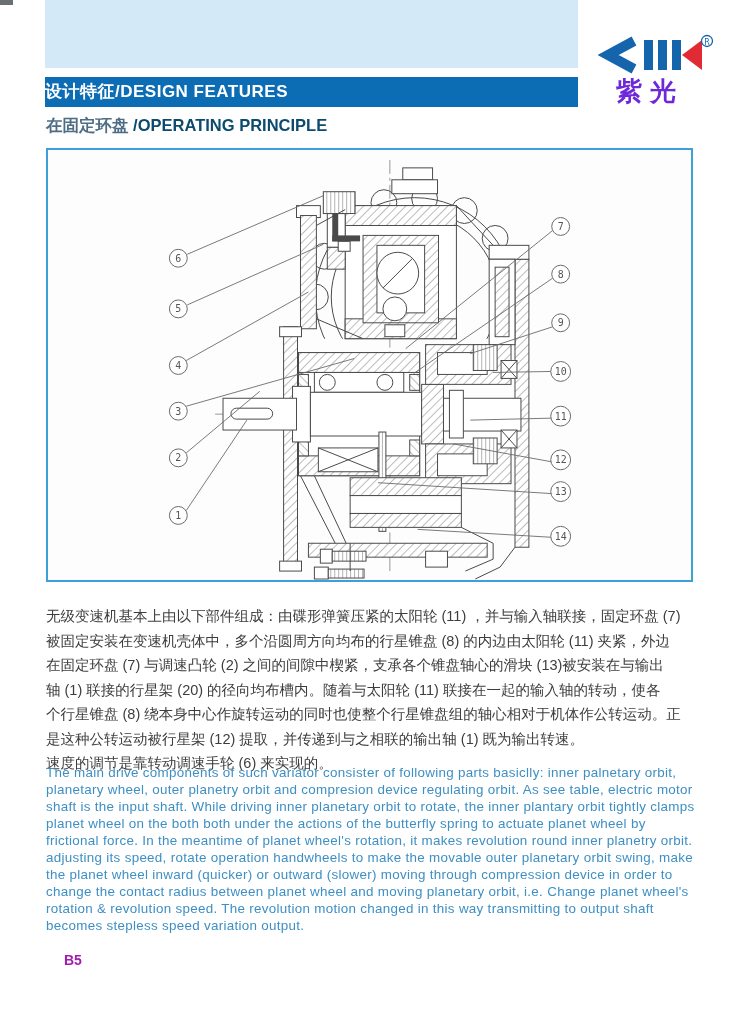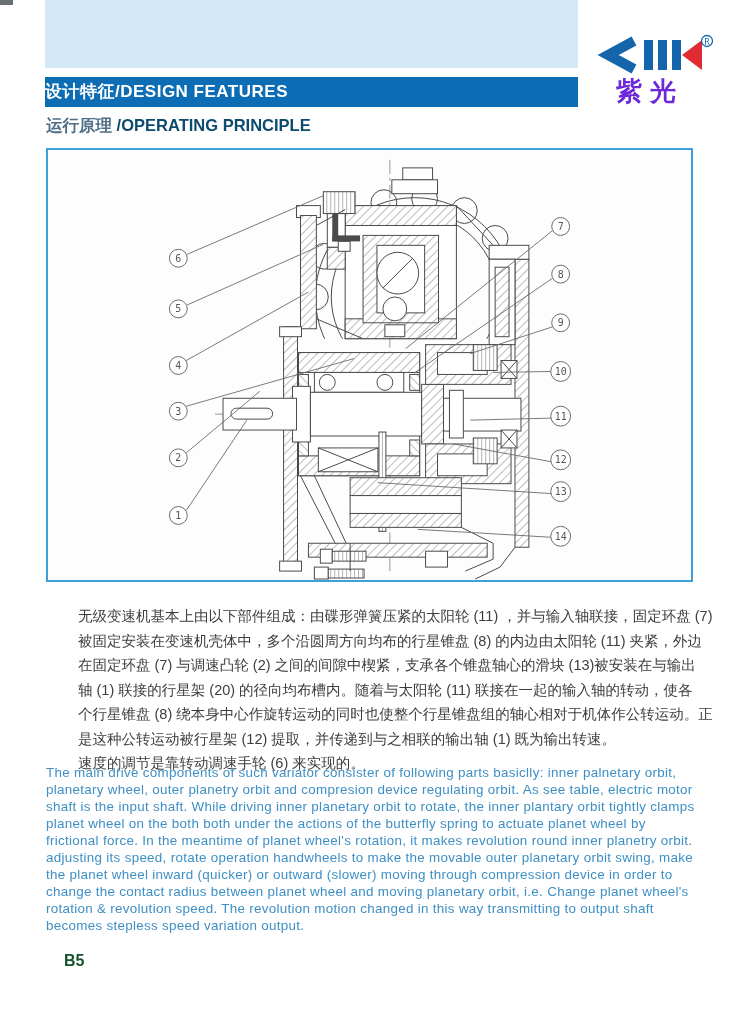--- a/index.html
+++ b/index.html
@@ -13,25 +13,25 @@
   .logo{position:absolute;left:596px;top:30px;width:120px;height:84px;}
   .logo .mark{position:absolute;left:2px;top:4px;}
   .logo .zh{position:absolute;left:20px;top:44px;font-size:26px;font-weight:bold;color:#6d28d9;
             letter-spacing:8px;white-space:nowrap;}
   .subtitle{position:absolute;left:46px;top:115px;font-size:16.5px;font-weight:bold;white-space:nowrap;}
   .subtitle .s-zh{color:#4f6e86;}
   .subtitle .s-en{color:#0c4a6e;}
   .diagram-panel{position:absolute;left:46px;top:148px;width:647px;height:434px;
                  border:2px solid #3f9fd8;box-sizing:border-box;background:#fdfdfd;}
   .zh-body{position:absolute;left:46px;top:604px;width:660px;color:#3d3d3d;font-size:14.5px;}
-  .zh-body .ln{height:24.5px;line-height:24.5px;white-space:nowrap;margin-left:32px;}
+  .zh-body .ln{height:24.5px;line-height:24.5px;white-space:nowrap;}
   .en-body{position:absolute;left:46px;top:764px;width:672px;color:#3e8fc4;font-size:13.4px;
            letter-spacing:0.3px;}
   .en-body .ln{height:17px;line-height:17px;white-space:nowrap;}
-  .page-number{position:absolute;left:64px;top:952px;font-size:16px;font-weight:bold;color:#14532d;}
+  .page-number{position:absolute;left:64px;top:952px;font-size:14px;font-weight:bold;color:#a21caf;}
   svg .cl{stroke:#808080;stroke-width:0.8;stroke-dasharray:14 4 3 4;}
   svg .st{stroke:#4a4a4a;stroke-width:1;fill:none;}
   svg .wf{stroke:#4a4a4a;stroke-width:1;fill:#ffffff;}
   svg .hf{stroke:#4a4a4a;stroke-width:1;fill:url(#hat);}
   svg .hf2{stroke:#4a4a4a;stroke-width:1;fill:url(#hat2);}
   svg .vf{stroke:#4a4a4a;stroke-width:1;fill:url(#vlines);}
   svg .ldr{stroke:#6a6a6a;stroke-width:0.9;fill:none;}
   svg .co{stroke:#6a6a6a;stroke-width:1;fill:#ffffff;}
   svg .ct{fill:#555;font-size:10px;font-family:"DejaVu Sans Mono", monospace;text-anchor:middle;}
 </style>
@@ -54,21 +54,21 @@
       <rect x="60" y="6" width="9" height="30" fill="#1565ad"></rect>
       <rect x="74" y="6" width="9" height="30" fill="#1565ad"></rect>
       <polygon points="104,6 104,36 84,21" fill="#e02b35"></polygon>
       <circle cx="109" cy="7" r="5.5" stroke="#1565ad" stroke-width="1.3" fill="none"></circle>
       <text x="109" y="10.5" font-size="8" fill="#1565ad" text-anchor="middle" font-family="DejaVu Sans, sans-serif">R</text>
     </svg>
     <div class="zh">紫光</div>
   </div>
 
   <div class="subtitle">
-    <span class="s-zh">运行原理 </span><span class="s-en">/OPERATING PRINCIPLE</span>
+    <span class="s-zh">在固定环盘 </span><span class="s-en">/OPERATING PRINCIPLE</span>
   </div>
 
   <div class="diagram-panel">
     <svg width="643" height="430" viewBox="0 0 647 433">
       <defs>
         <pattern id="hat" patternUnits="userSpaceOnUse" width="6" height="6" patternTransform="rotate(45)">
           <rect width="6" height="6" fill="#ffffff"></rect>
           <line x1="0" y1="0" x2="0" y2="6" stroke="#7a7a7a" stroke-width="1"></line>
         </pattern>
         <pattern id="hat2" patternUnits="userSpaceOnUse" width="6" height="6" patternTransform="rotate(-45)">

